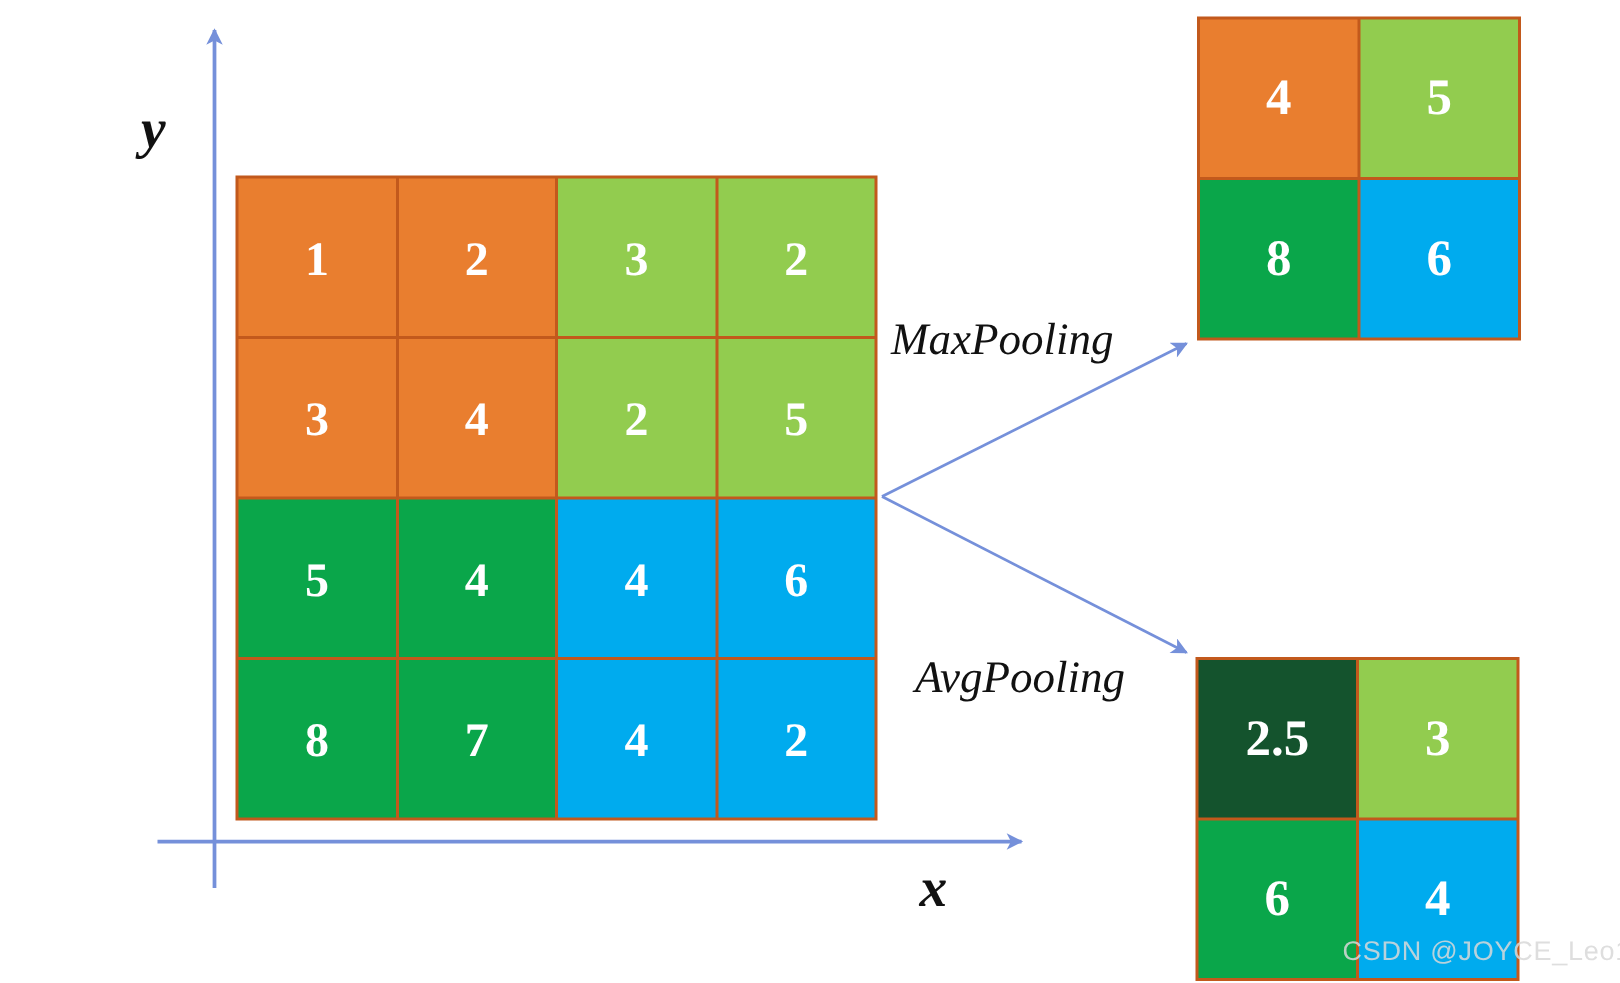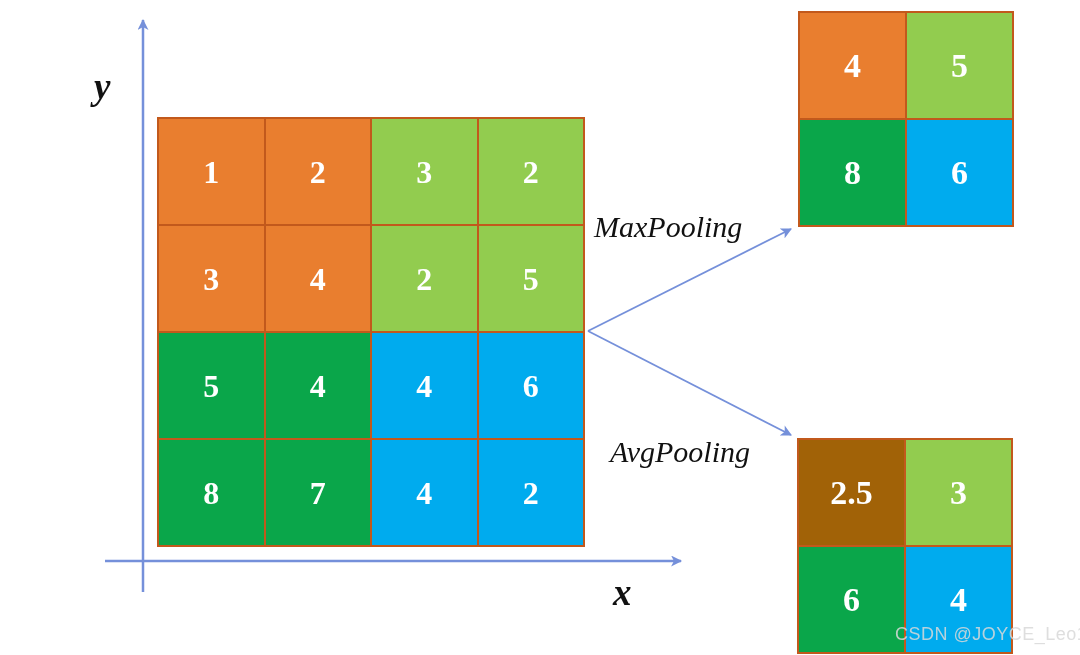--- a/index.html
+++ b/index.html
@@ -121,21 +121,21 @@
   <div class="pool-label max">MaxPooling</div>
   <div class="pool-label avg">AvgPooling</div>
 
   <div class="grid small" id="max-grid" style="grid-template-columns: repeat(2, 1fr);">
       <div class="cell" style="background: rgb(233, 126, 47);">4</div>
       <div class="cell" style="background: rgb(146, 204, 79);">5</div>
       <div class="cell" style="background: rgb(10, 166, 74);">8</div>
       <div class="cell" style="background: rgb(0, 171, 238);">6</div>
     </div>
   <div class="grid small" id="avg-grid" style="grid-template-columns: repeat(2, 1fr);">
-      <div class="cell" style="background: #a16207;">2.5</div>
+      <div class="cell" style="background: #14532d;">2.5</div>
       <div class="cell" style="background: rgb(146, 204, 79);">3</div>
       <div class="cell" style="background: rgb(10, 166, 74);">6</div>
       <div class="cell" style="background: rgb(0, 171, 238);">4</div>
     </div>
 
   <div class="watermark">CSDN @JOYCE_Leo16</div>
 
 </div>
 
 </body></html>

